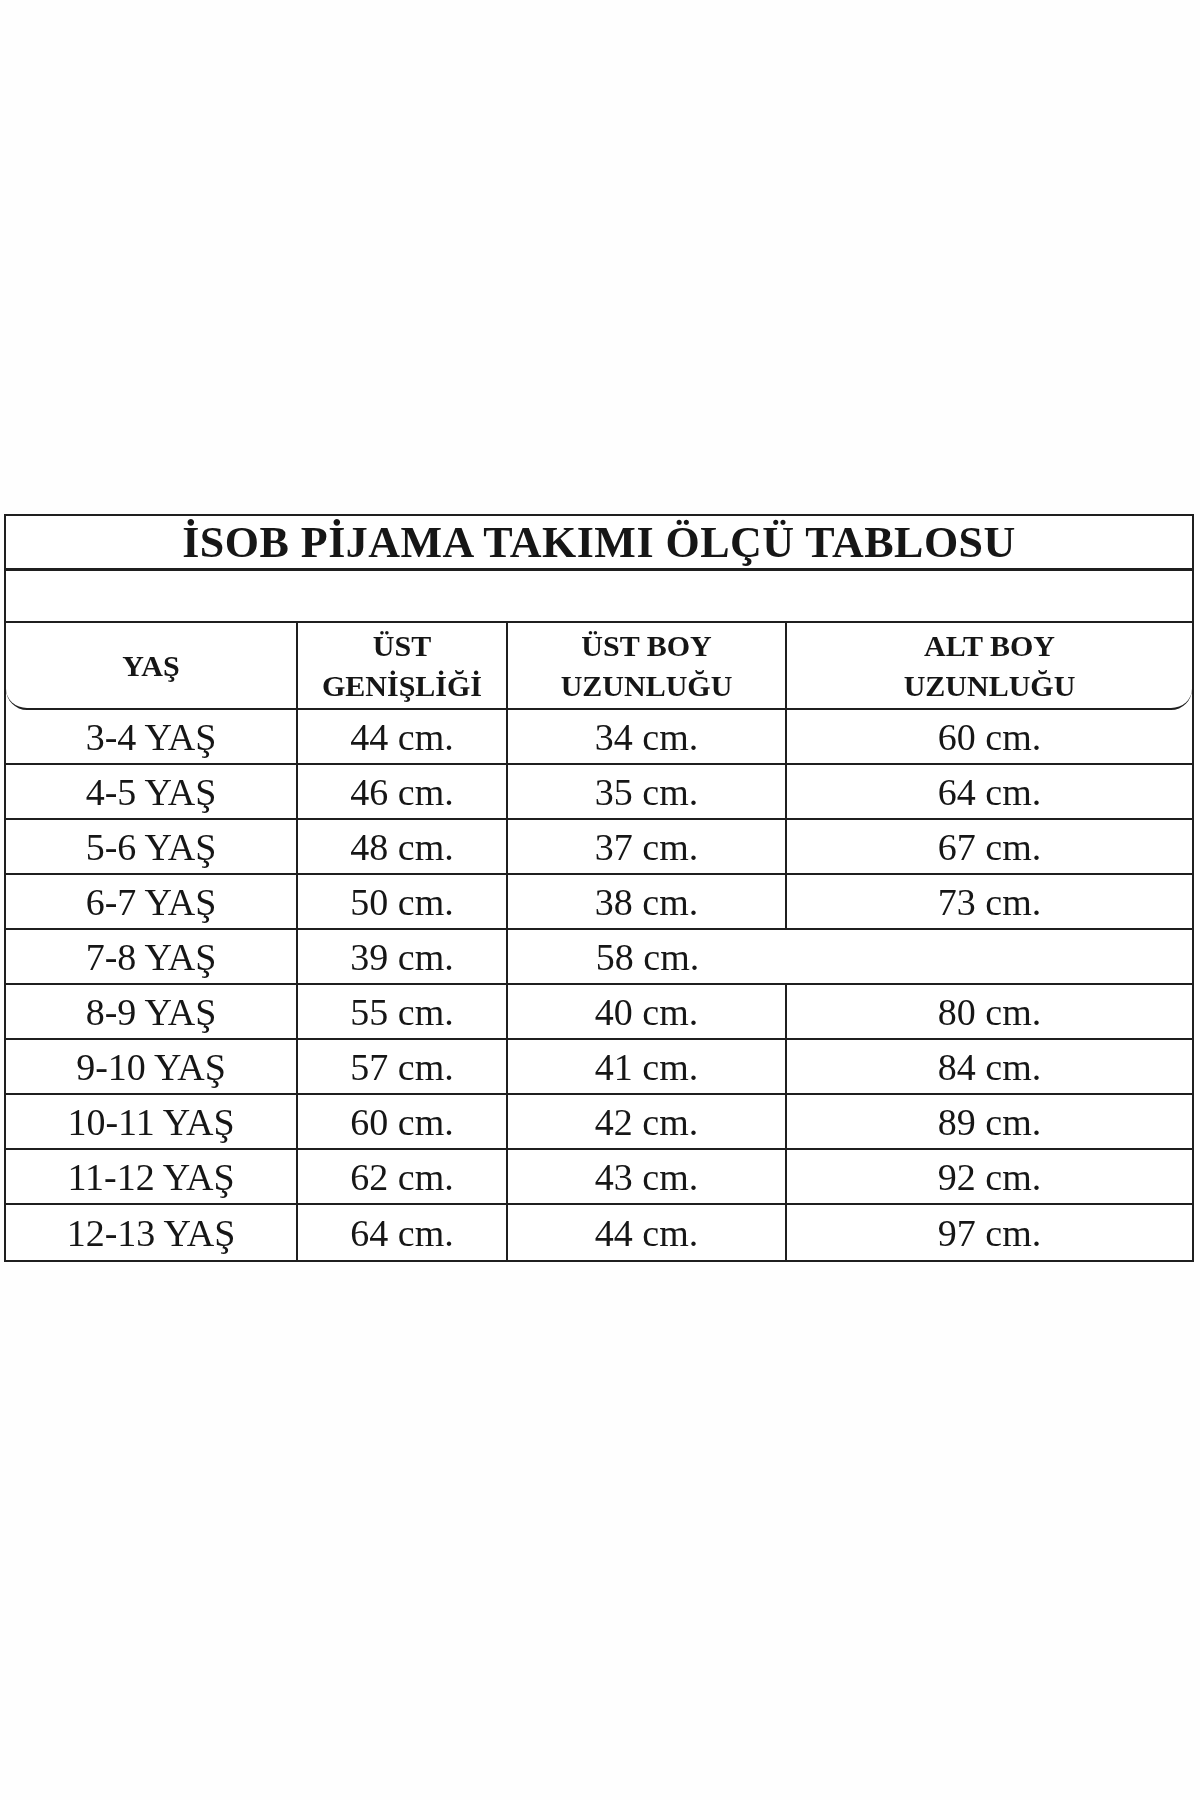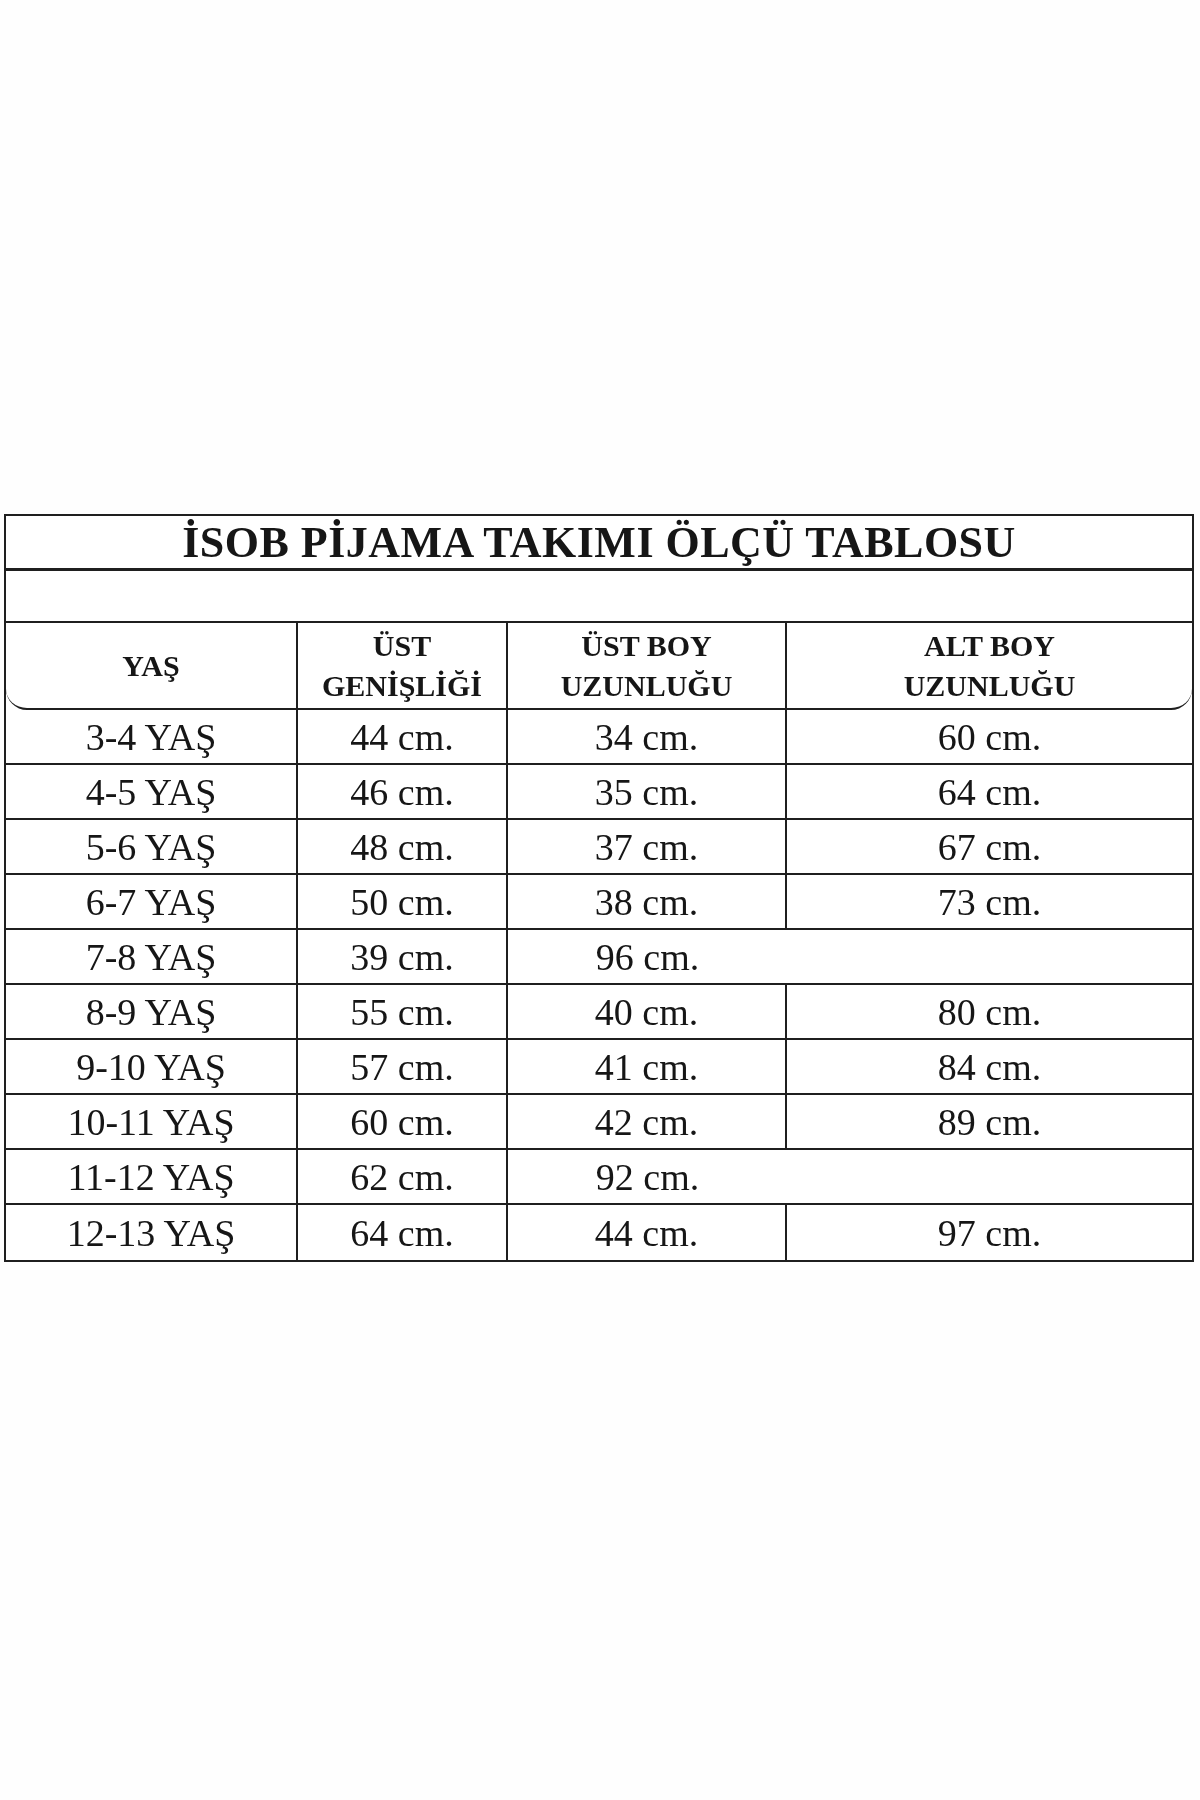--- a/index.html
+++ b/index.html
@@ -132,21 +132,21 @@
     <div class="grid-row data-row">
       <div class="cell">6-7 YAŞ</div>
       <div class="cell">50 cm.</div>
       <div class="cell">38 cm.</div>
       <div class="cell">73 cm.</div>
     </div>
 
     <div class="grid-row data-row">
       <div class="cell">7-8 YAŞ</div>
       <div class="cell">39 cm.</div>
-      <div class="cell">96 cm.</div>
+      <div class="cell">58 cm.</div>
     </div>
 
     <div class="grid-row data-row">
       <div class="cell">8-9 YAŞ</div>
       <div class="cell">55 cm.</div>
       <div class="cell">40 cm.</div>
       <div class="cell">80 cm.</div>
     </div>
 
     <div class="grid-row data-row">
@@ -159,20 +159,21 @@
     <div class="grid-row data-row">
       <div class="cell">10-11 YAŞ</div>
       <div class="cell">60 cm.</div>
       <div class="cell">42 cm.</div>
       <div class="cell">89 cm.</div>
     </div>
 
     <div class="grid-row data-row">
       <div class="cell">11-12 YAŞ</div>
       <div class="cell">62 cm.</div>
+      <div class="cell">43 cm.</div>
       <div class="cell">92 cm.</div>
     </div>
 
     <div class="grid-row data-row">
       <div class="cell">12-13 YAŞ</div>
       <div class="cell">64 cm.</div>
       <div class="cell">44 cm.</div>
       <div class="cell">97 cm.</div>
     </div>
 

